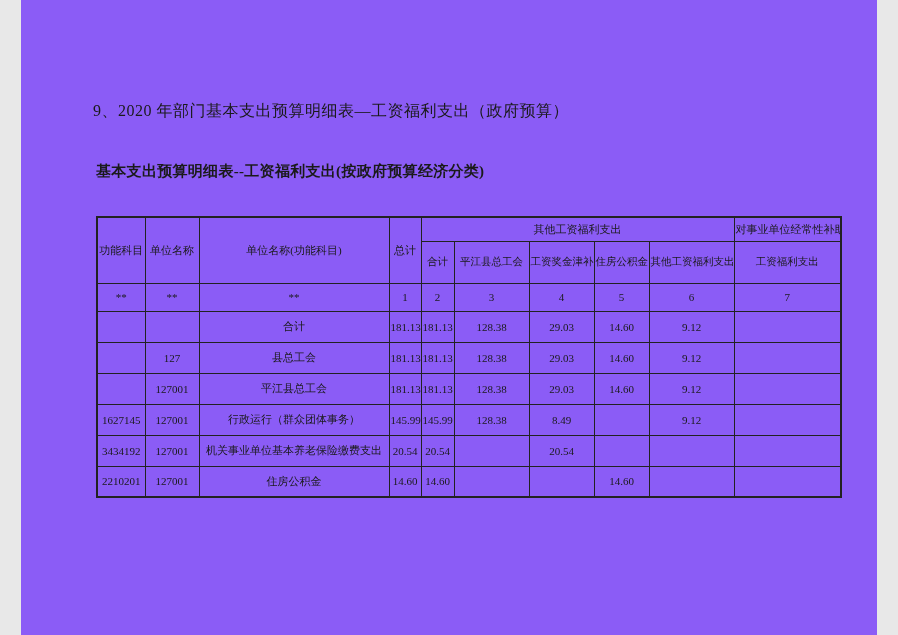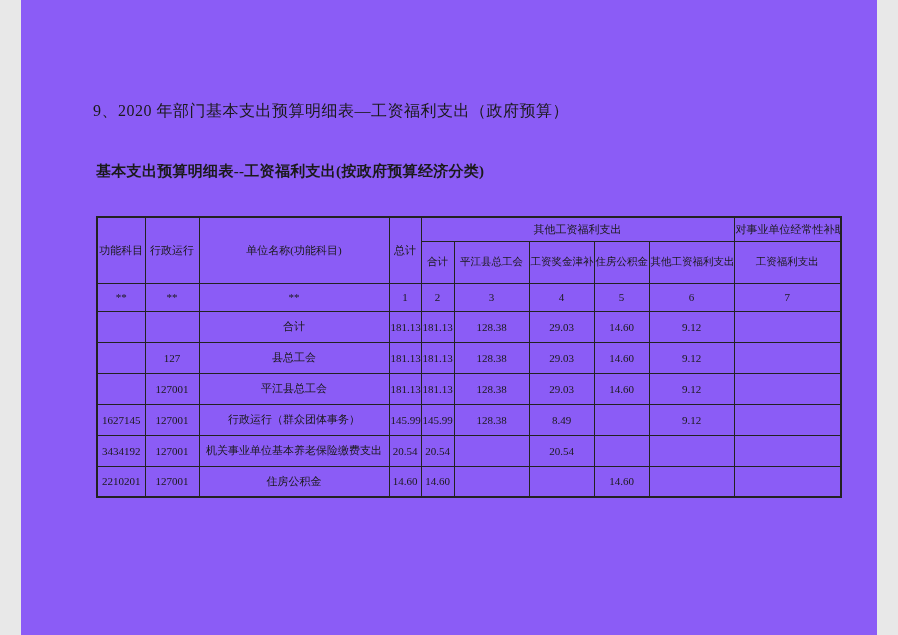--- a/index.html
+++ b/index.html
@@ -89,21 +89,21 @@
         <col style="width:33px">
         <col style="width:75px">
       <col style="width:65px">
         <col style="width:55px">
         <col style="width:85px">
       <col style="width:107px">
     </colgroup>
     <tbody>
         <tr class="r-group">
       <th rowspan="2">功能科目</th>
-      <th rowspan="2">行政运行</th>
+      <th rowspan="2">单位名称</th>
       <th rowspan="2">单位名称(功能科目)</th>
       <th rowspan="2">总计</th>
       <th colspan="5">其他工资福利支出</th>
       <th>对事业单位经常性补助</th>
     </tr>
     <tr class="r-sub">
       <th>合计</th>
       <th>平江县总工会</th>
       <th>工资奖金津补贴</th>
       <th>住房公积金</th>

